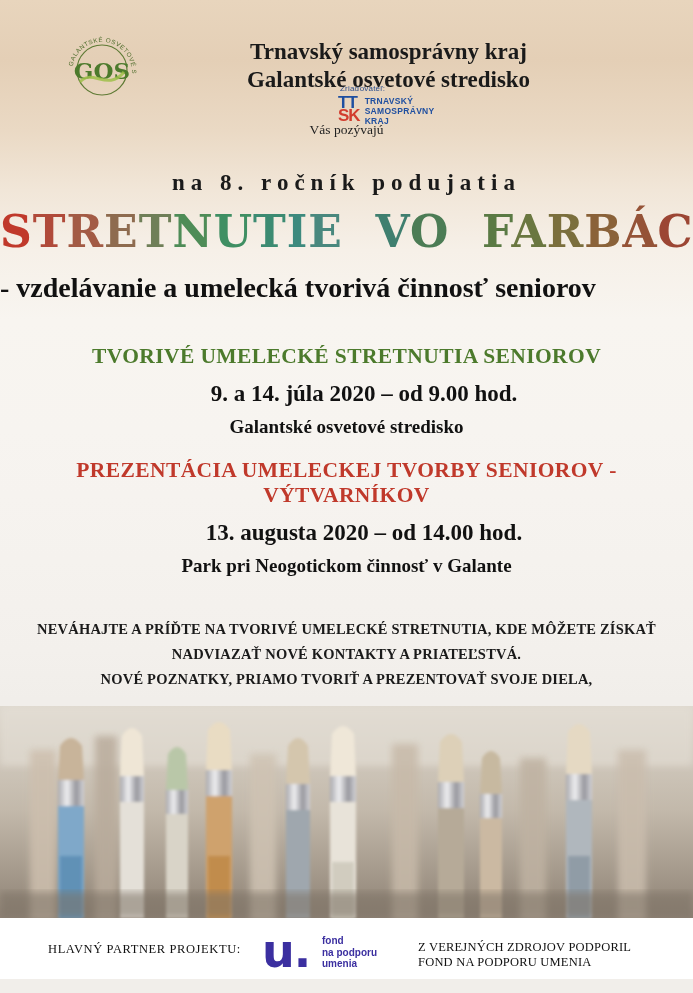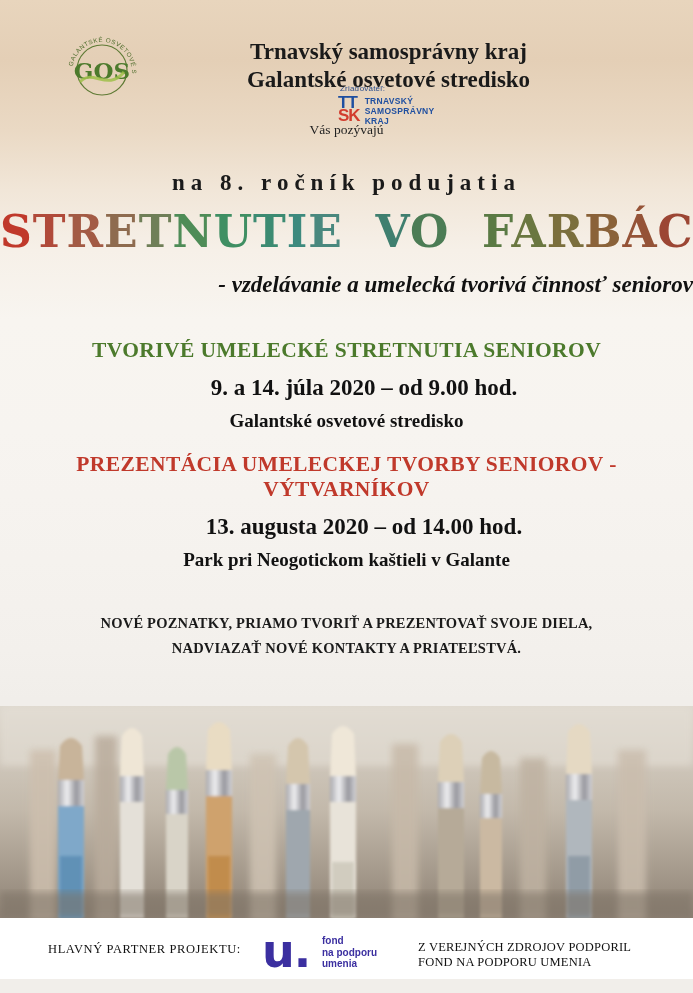--- a/index.html
+++ b/index.html
@@ -117,26 +117,25 @@
     margin-top: 10px;
     font-family: "DejaVu Serif", serif;
     font-size: 44px;
     font-weight: bold;
     letter-spacing: 1px;
     line-height: 52px;
     white-space: nowrap;
   }
   .maintitle span { display: inline; }
   .subtitle {
-    text-align: right;
+    text-align: left;
     margin-top: 14px;
-    font-size: 23px;
+    font-size: 28px;
     font-weight: bold;
     color: #111;
-    font-style: italic;
   }
 
   
   .block { text-align: center; }
   .block1 { margin-top: 40px; }
   .block2 { margin-top: 20px; }
   .ev-head {
     font-size: 21.5px;
     font-weight: bold;
     letter-spacing: .4px;
@@ -292,26 +291,27 @@
 
   <div class="block block1">
     <div class="ev-head green" style="color: rgb(76, 122, 44);">TVORIVÉ UMELECKÉ STRETNUTIA SENIOROV</div>
     <div class="ev-date">9. a 14. júla 2020 – od 9.00 hod.</div>
     <div class="ev-place">Galantské osvetové stredisko</div>
   </div>
 
   <div class="block block2">
     <div class="ev-head red" style="color: rgb(192, 57, 43);">PREZENTÁCIA UMELECKEJ TVORBY SENIOROV - VÝTVARNÍKOV</div>
     <div class="ev-date">13. augusta 2020 – od 14.00 hod.</div>
-    <div class="ev-place">Park pri Neogotickom kaštieli v Galante</div>
+    <div class="ev-place">Park pri Neogotickom činnosť v Galante</div>
   </div>
 
   <div class="cta">
+    <div>NEVÁHAJTE A PRÍĎTE NA TVORIVÉ UMELECKÉ STRETNUTIA, KDE MÔŽETE ZÍSKAŤ</div>
+    <div>NADVIAZAŤ NOVÉ KONTAKTY A PRIATEĽSTVÁ.</div>
     <div>NOVÉ POZNATKY, PRIAMO TVORIŤ A PREZENTOVAŤ SVOJE DIELA,</div>
-    <div>NADVIAZAŤ NOVÉ KONTAKTY A PRIATEĽSTVÁ.</div>
   </div>
 
   <div class="photo">
     <div class="bgblur"></div>
     <svg width="693" height="212" viewBox="0 0 693 212" style="position:absolute;left:0;top:0;">
       <defs>
         <linearGradient id="metal" x1="0" y1="0" x2="1" y2="0">
           <stop offset="0" stop-color="#a9a9ae"></stop>
           <stop offset="0.35" stop-color="#eeeef0"></stop>
           <stop offset="0.7" stop-color="#97979d"></stop>

